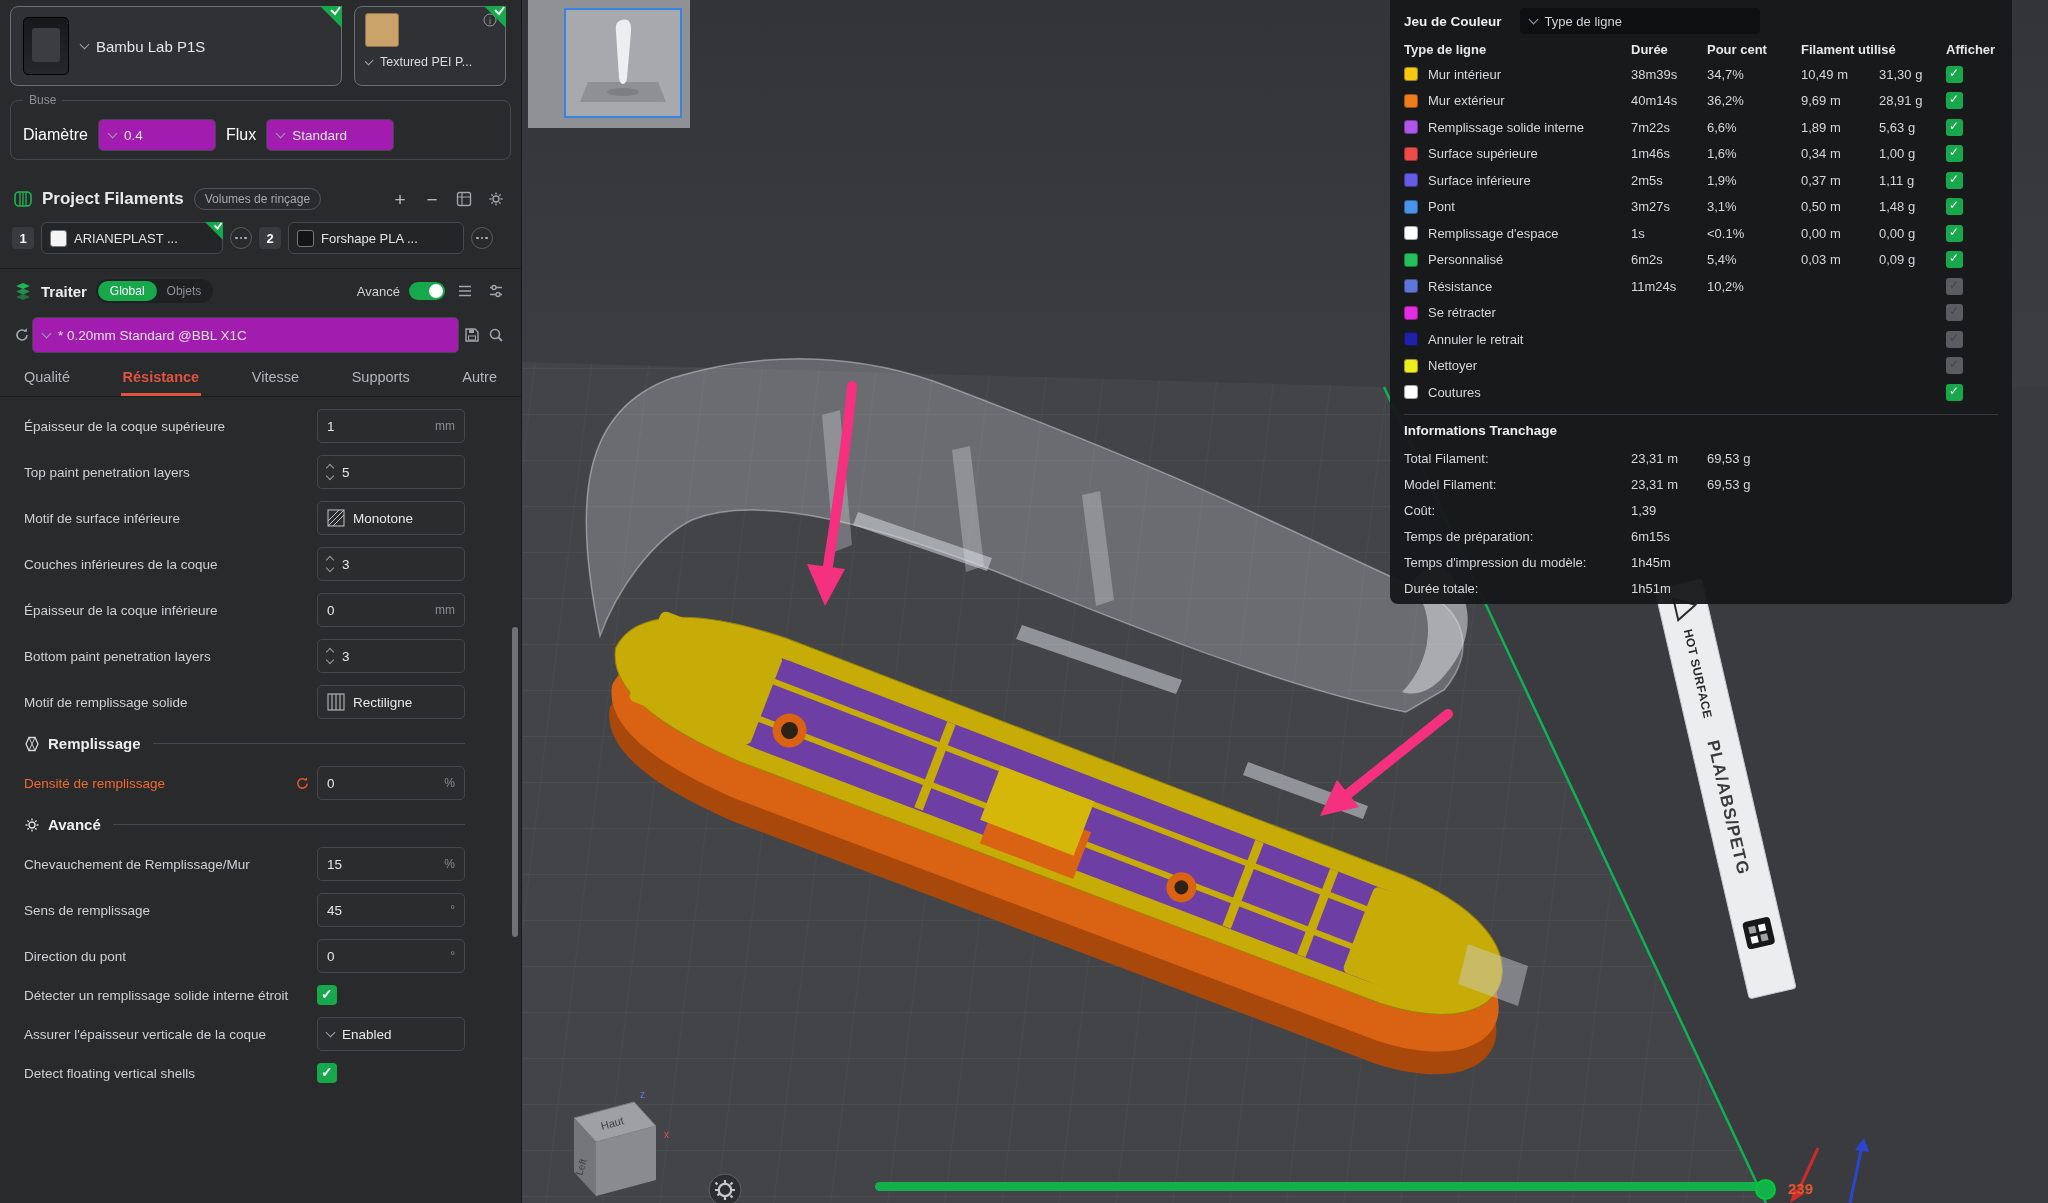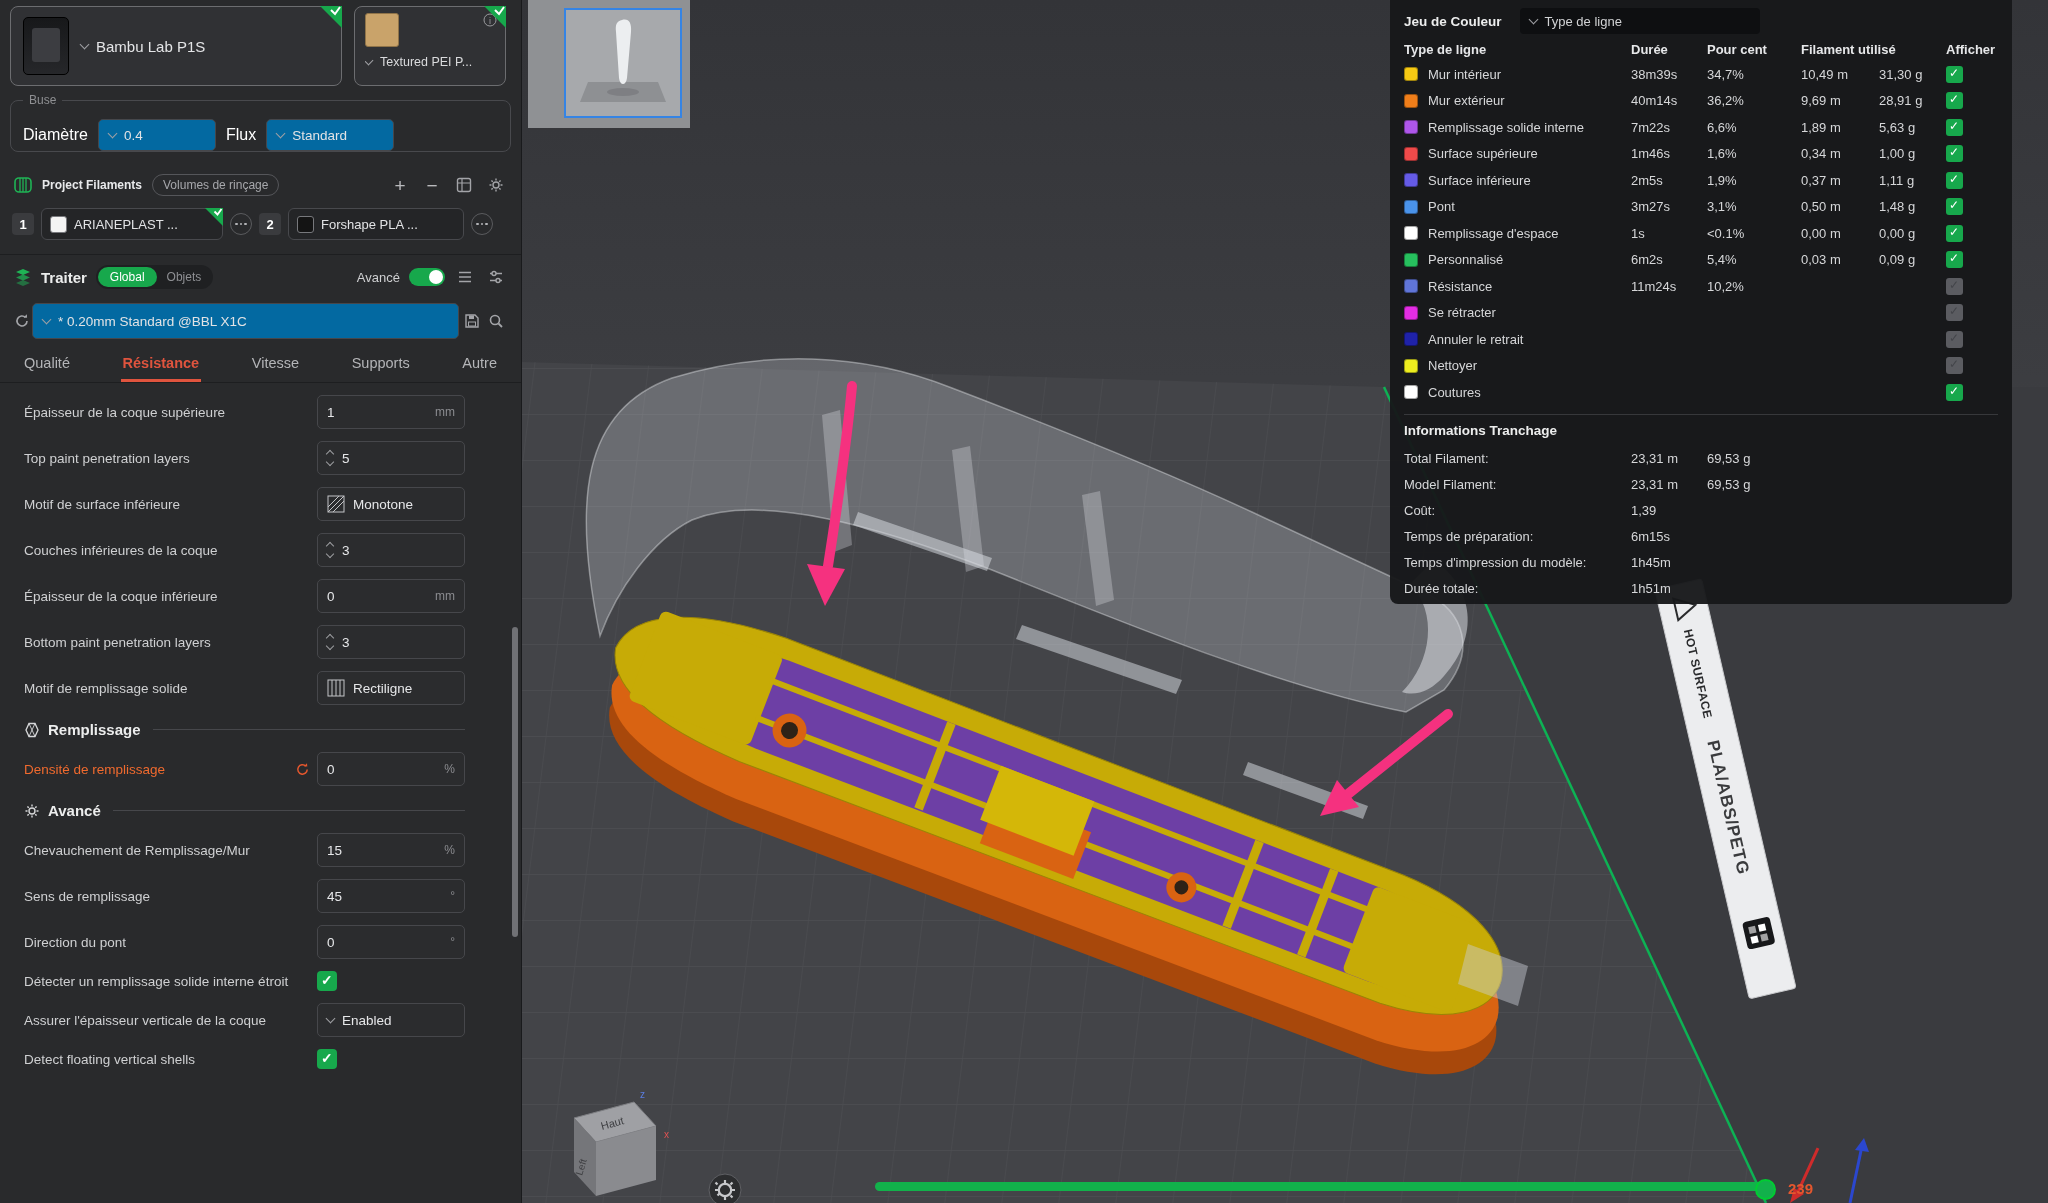--- a/index.html
+++ b/index.html
@@ -58,31 +58,31 @@
   .plate-card { width:152px; height:80px; padding:6px 10px; }
   .plate-img { width:34px; height:34px; background:#c9a36a; border:1px solid #8f7348; border-radius:3px; }
   .plate-name { display:flex; align-items:center; font-size:12.5px; color:#dadbdd; margin-top:8px;
                 white-space:nowrap; overflow:hidden; }
   .corner { position:absolute; top:-1px; right:-1px; }
   .info-ic { position:absolute; top:6px; right:8px; }
 
   .chev { display:inline-block; width:7px; height:7px; border-right:1.6px solid #9fa0a4;
           border-bottom:1.6px solid #9fa0a4; transform:rotate(45deg); margin:-3px 8px 0 0; flex:none; }
 
-  .fieldset { position:relative; margin:14px 10px 6px; border:1px solid #48494d; border-radius:8px;
-              padding:18px 12px 0; }
+  .fieldset { position:relative; margin:14px 10px 12px; border:1px solid #48494d; border-radius:8px;
+              padding:18px 12px 8px; }
   .fieldset .legend-lbl { position:absolute; top:-8px; left:12px; background:#292a2c; padding:0 6px;
                           font-size:12px; color:#8f9093; }
   .nozzle-row { display:flex; align-items:center; gap:10px; }
   .nz-label { font-size:16px; color:#ffffff; }
-  .select { height:32px; background:#0369a1; border:1px solid #46474b; border-radius:5px;
+  .select { height:32px; background:#a21caf; border:1px solid #46474b; border-radius:5px;
             display:flex; align-items:center; padding:0 10px; font-size:13.5px; color:#e2e3e5; }
 
   .fil-bar { display:flex; align-items:center; gap:10px; padding:16px 14px 0; }
-  .fil-title { font-size:12px; font-weight:bold; color:#e8e9eb; }
+  .fil-title { font-size:17px; font-weight:bold; color:#e8e9eb; }
   .pill-btn { border:1px solid #55565a; border-radius:12px; padding:3px 10px; font-size:12px; color:#a7a8ac; }
   .ic-btn { display:flex; align-items:center; justify-content:center; width:22px; height:22px; }
   .pm { font-size:19px; color:#b9babd; line-height:1; }
   .fil-row { display:flex; align-items:center; gap:7px; padding:12px 12px 0; }
   .badge { width:22px; height:22px; border-radius:4px; background:#3a3b3e; color:#fff; font-size:13px;
            font-weight:bold; display:flex; align-items:center; justify-content:center; }
   .chip { position:relative; display:flex; align-items:center; gap:7px; width:182px; height:32px;
           background:#242527; border:1px solid #48494d; border-radius:6px; padding:0 8px; }
   .chip .fsw { width:17px; height:17px; border-radius:3px; border:1px solid #77787c; flex:none; }
   .chip .fname { font-size:13px; color:#e2e3e5; white-space:nowrap; overflow:hidden; text-overflow:ellipsis; }

